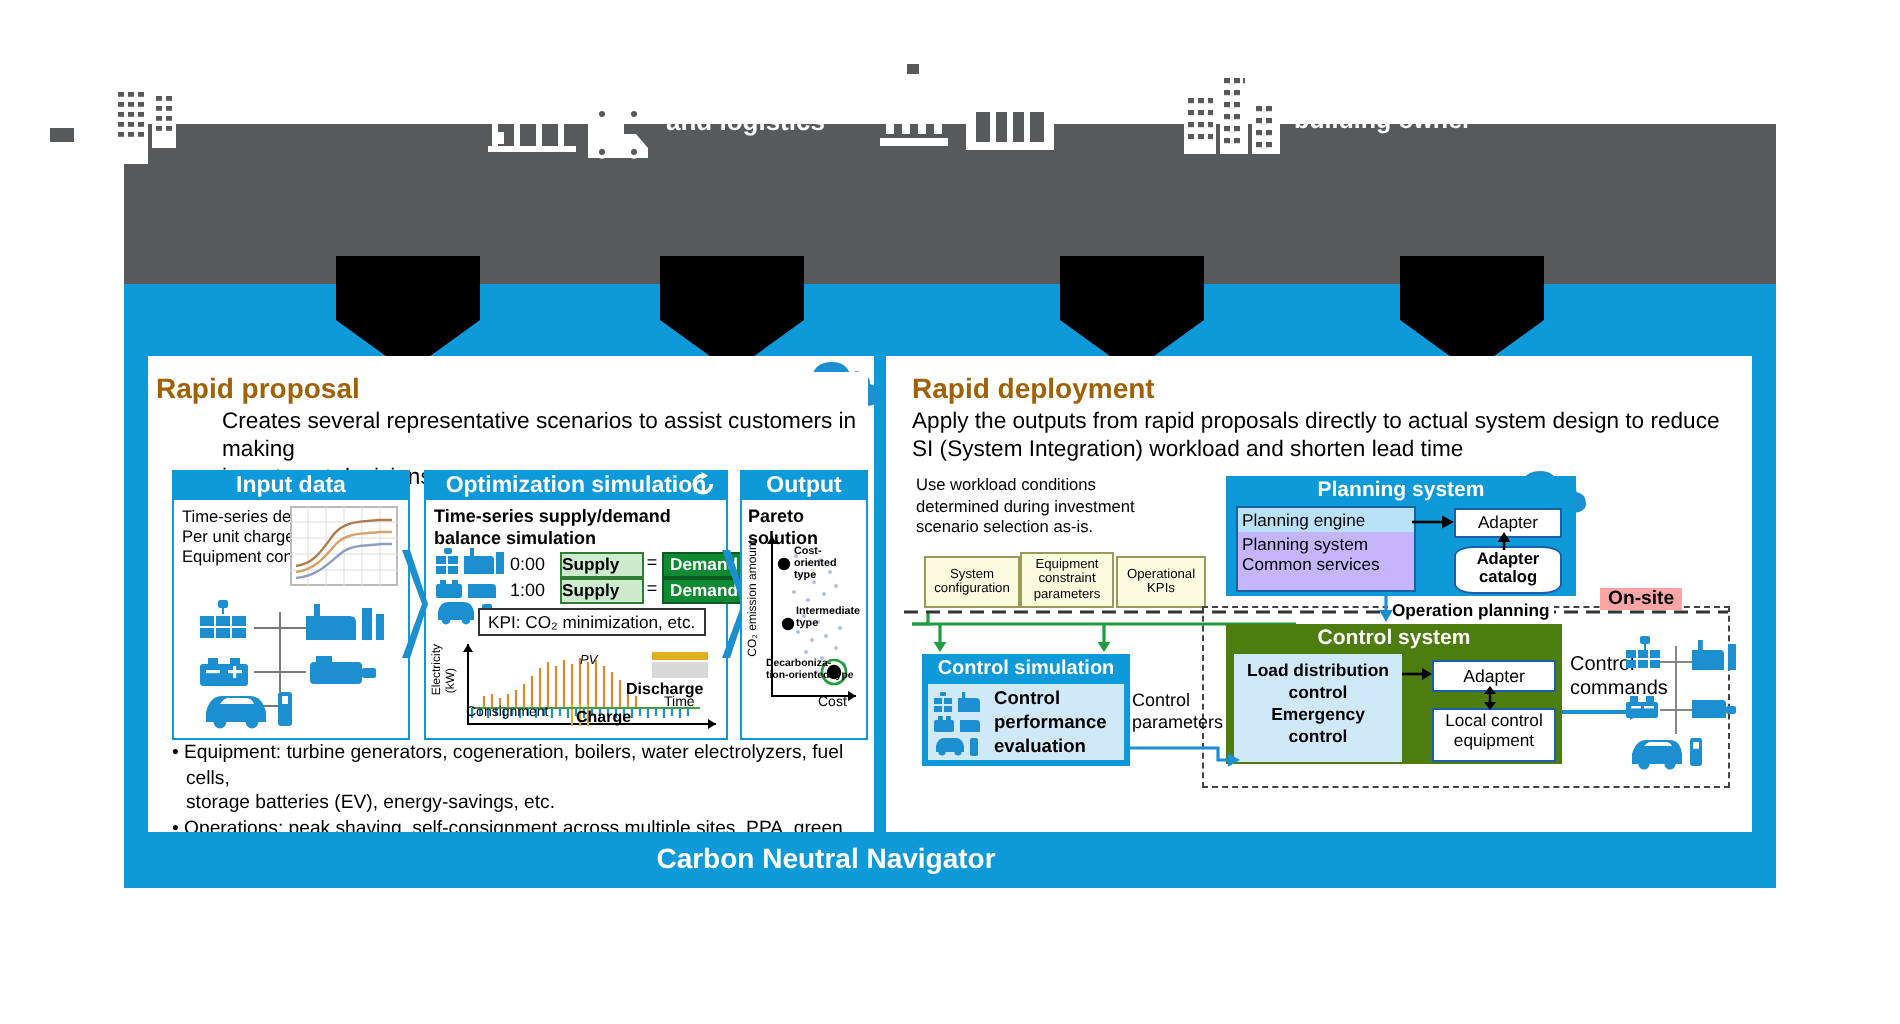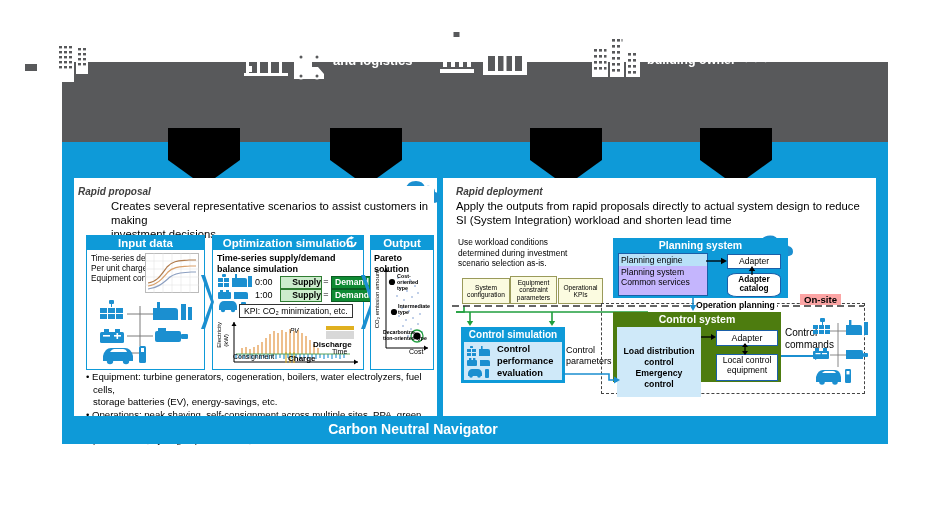--- a/index.html
+++ b/index.html
@@ -27,35 +27,35 @@
   
   .footer-bar{position:absolute;left:62px;top:416px;width:826px;height:28px;background:#0e9ad8;}
   .footer-text{position:absolute;left:0;top:414px;width:826px;text-align:center;color:#fff;
     font-size:14px;font-weight:bold;line-height:30px;}
 
   
   .edge{position:absolute;background:#0e9ad8;}
 
   
   .panel{position:absolute;background:#fff;}
-  .panel-h1{font-size:10px;font-weight:bold;color:#404040;font-style:italic;}
+  .panel-h1{font-size:14px;font-weight:bold;color:#a16207;}
   .panel-sub{font-size:11.3px;color:#000;line-height:1.25;}
 
   .boxhdr{background:#0e9ad8;color:#fff;font-weight:bold;text-align:center;font-size:11.5px;}
   .bluebox{border:1.6px solid #0e9ad8;background:#fff;}
 
   .bullets{font-size:9.6px;line-height:1.32;color:#000;}
   .bullets div{padding-left:7px;text-indent:-7px;}
   .tiny2{font-size:8.3px;line-height:1.22;color:#000;}
   .t9{font-size:9px;line-height:1.25;color:#000;}
   .t10{font-size:10px;line-height:1.25;color:#000;}
   .b{font-weight:bold;}
 
   .supply{background:#cdeccd;border:1px solid #2f7d32;color:#000;font-size:8.6px;
-    text-align:right;font-weight:bold;}
+    text-align:left;font-weight:bold;}
   .demand{background:#0f8a33;border:1px solid #0a5c22;color:#fff;font-size:8.6px;
     text-align:center;font-weight:bold;}
   .eq{font-size:9px;text-align:center;}
 
   .kpibox{border:1px solid #333;background:#fff;font-size:8.6px;text-align:center;
     padding:1px 4px;white-space:nowrap;}
 
   .notecard{background:#fbfbe0;border:1px solid #9a9a5a;font-size:6.6px;text-align:center;
     line-height:1.12;color:#000;display:flex;align-items:center;justify-content:center;}
 
@@ -640,21 +640,21 @@
     <line x1="0" y1="6" x2="412" y2="6" stroke="#333" stroke-width="1.4" stroke-dasharray="7,4"></line>
   </svg>
   <div style="position:absolute;left:694px;top:300px;background:#fff;padding:0 2px;font-size:8.6px;font-weight:bold;">Operation planning</div>
   <svg style="position:absolute;left:688px;top:297px;" width="10" height="14">
     <line x1="5" y1="0" x2="5" y2="8" stroke="#1b8fd0" stroke-width="1.6"></line>
       <path d="M5 14 l-3.4 -6 l6.8 0 z" fill="#1b8fd0"></path>
   </svg>
 
   <div style="position:absolute;left:613px;top:312px;width:168px;height:70px;background:#4d7c0f;">
     <div style="text-align:center;color:#fff;font-weight:bold;font-size:10.5px;line-height:13px;padding-top:1px;">Control system</div>
-    <div class="sysbox" style="position:absolute;left:4px;top:15px;width:84px;height:51px;font-size:8.7px;font-weight:bold;text-align:center;line-height:1.28;padding-top:19px;">
+    <div class="sysbox" style="position:absolute;left:4px;top:15px;width:84px;height:51px;font-size:8.7px;font-weight:bold;text-align:center;line-height:1.28;padding-top:3px;">
       <span>Load distribution</span><br>
       <span>control</span><br>
       <span>Emergency</span><br>
       <span>control</span>
     </div>
     <div class="whitebox" style="position:absolute;left:103px;top:18px;width:60px;height:14px;font-size:8.8px;text-align:center;line-height:14px;">Adapter</div>
     <div class="whitebox" style="position:absolute;left:103px;top:42px;width:60px;height:24px;font-size:8.6px;text-align:center;line-height:1.15;padding-top:1px;">
       <span>Local control</span><br>
       <span>equipment</span>
     </div>

